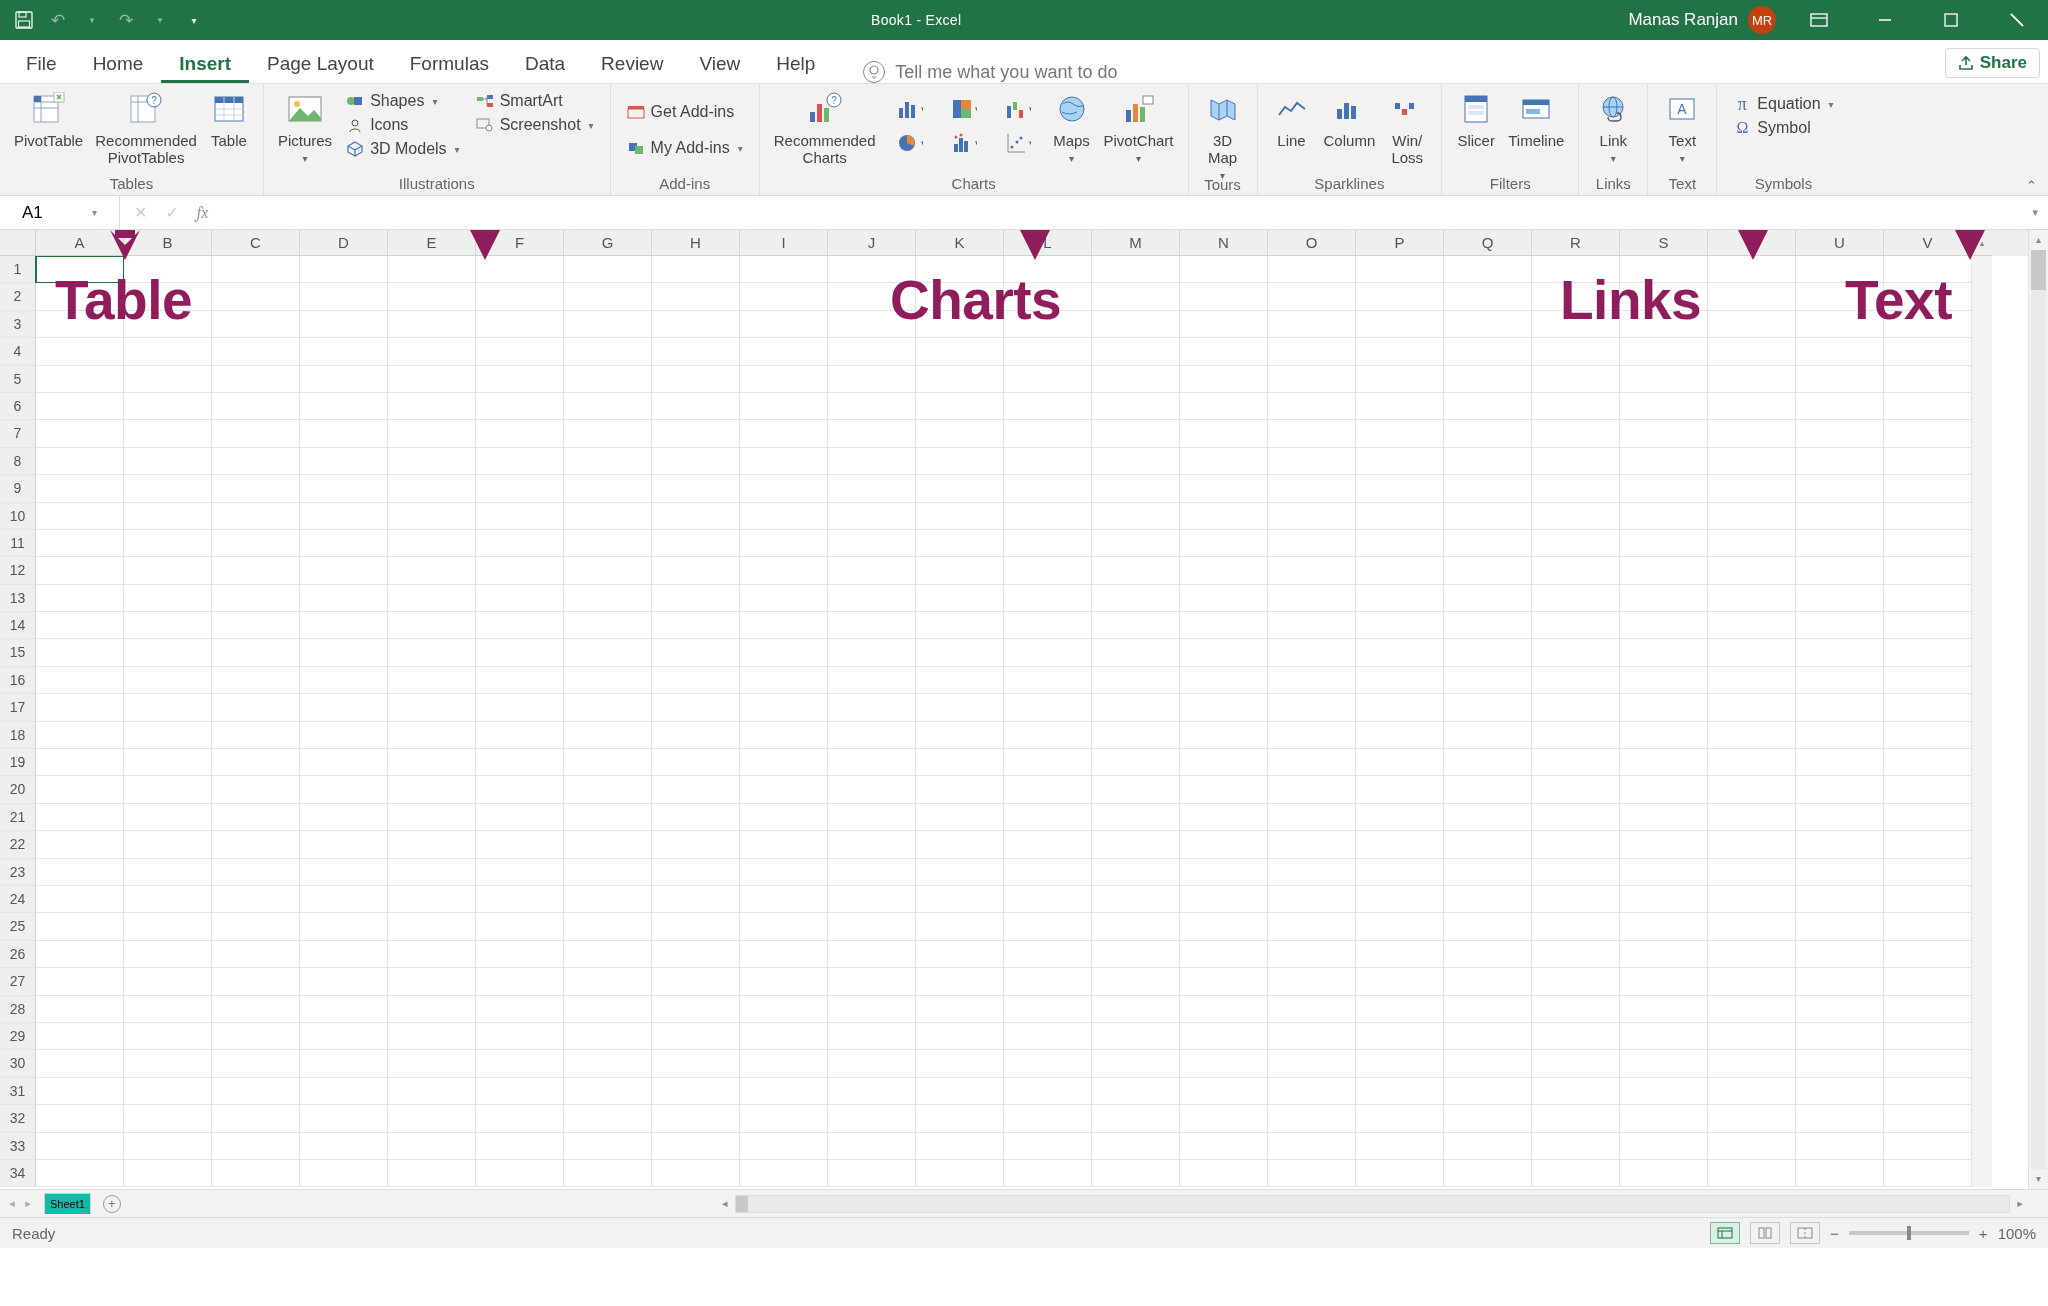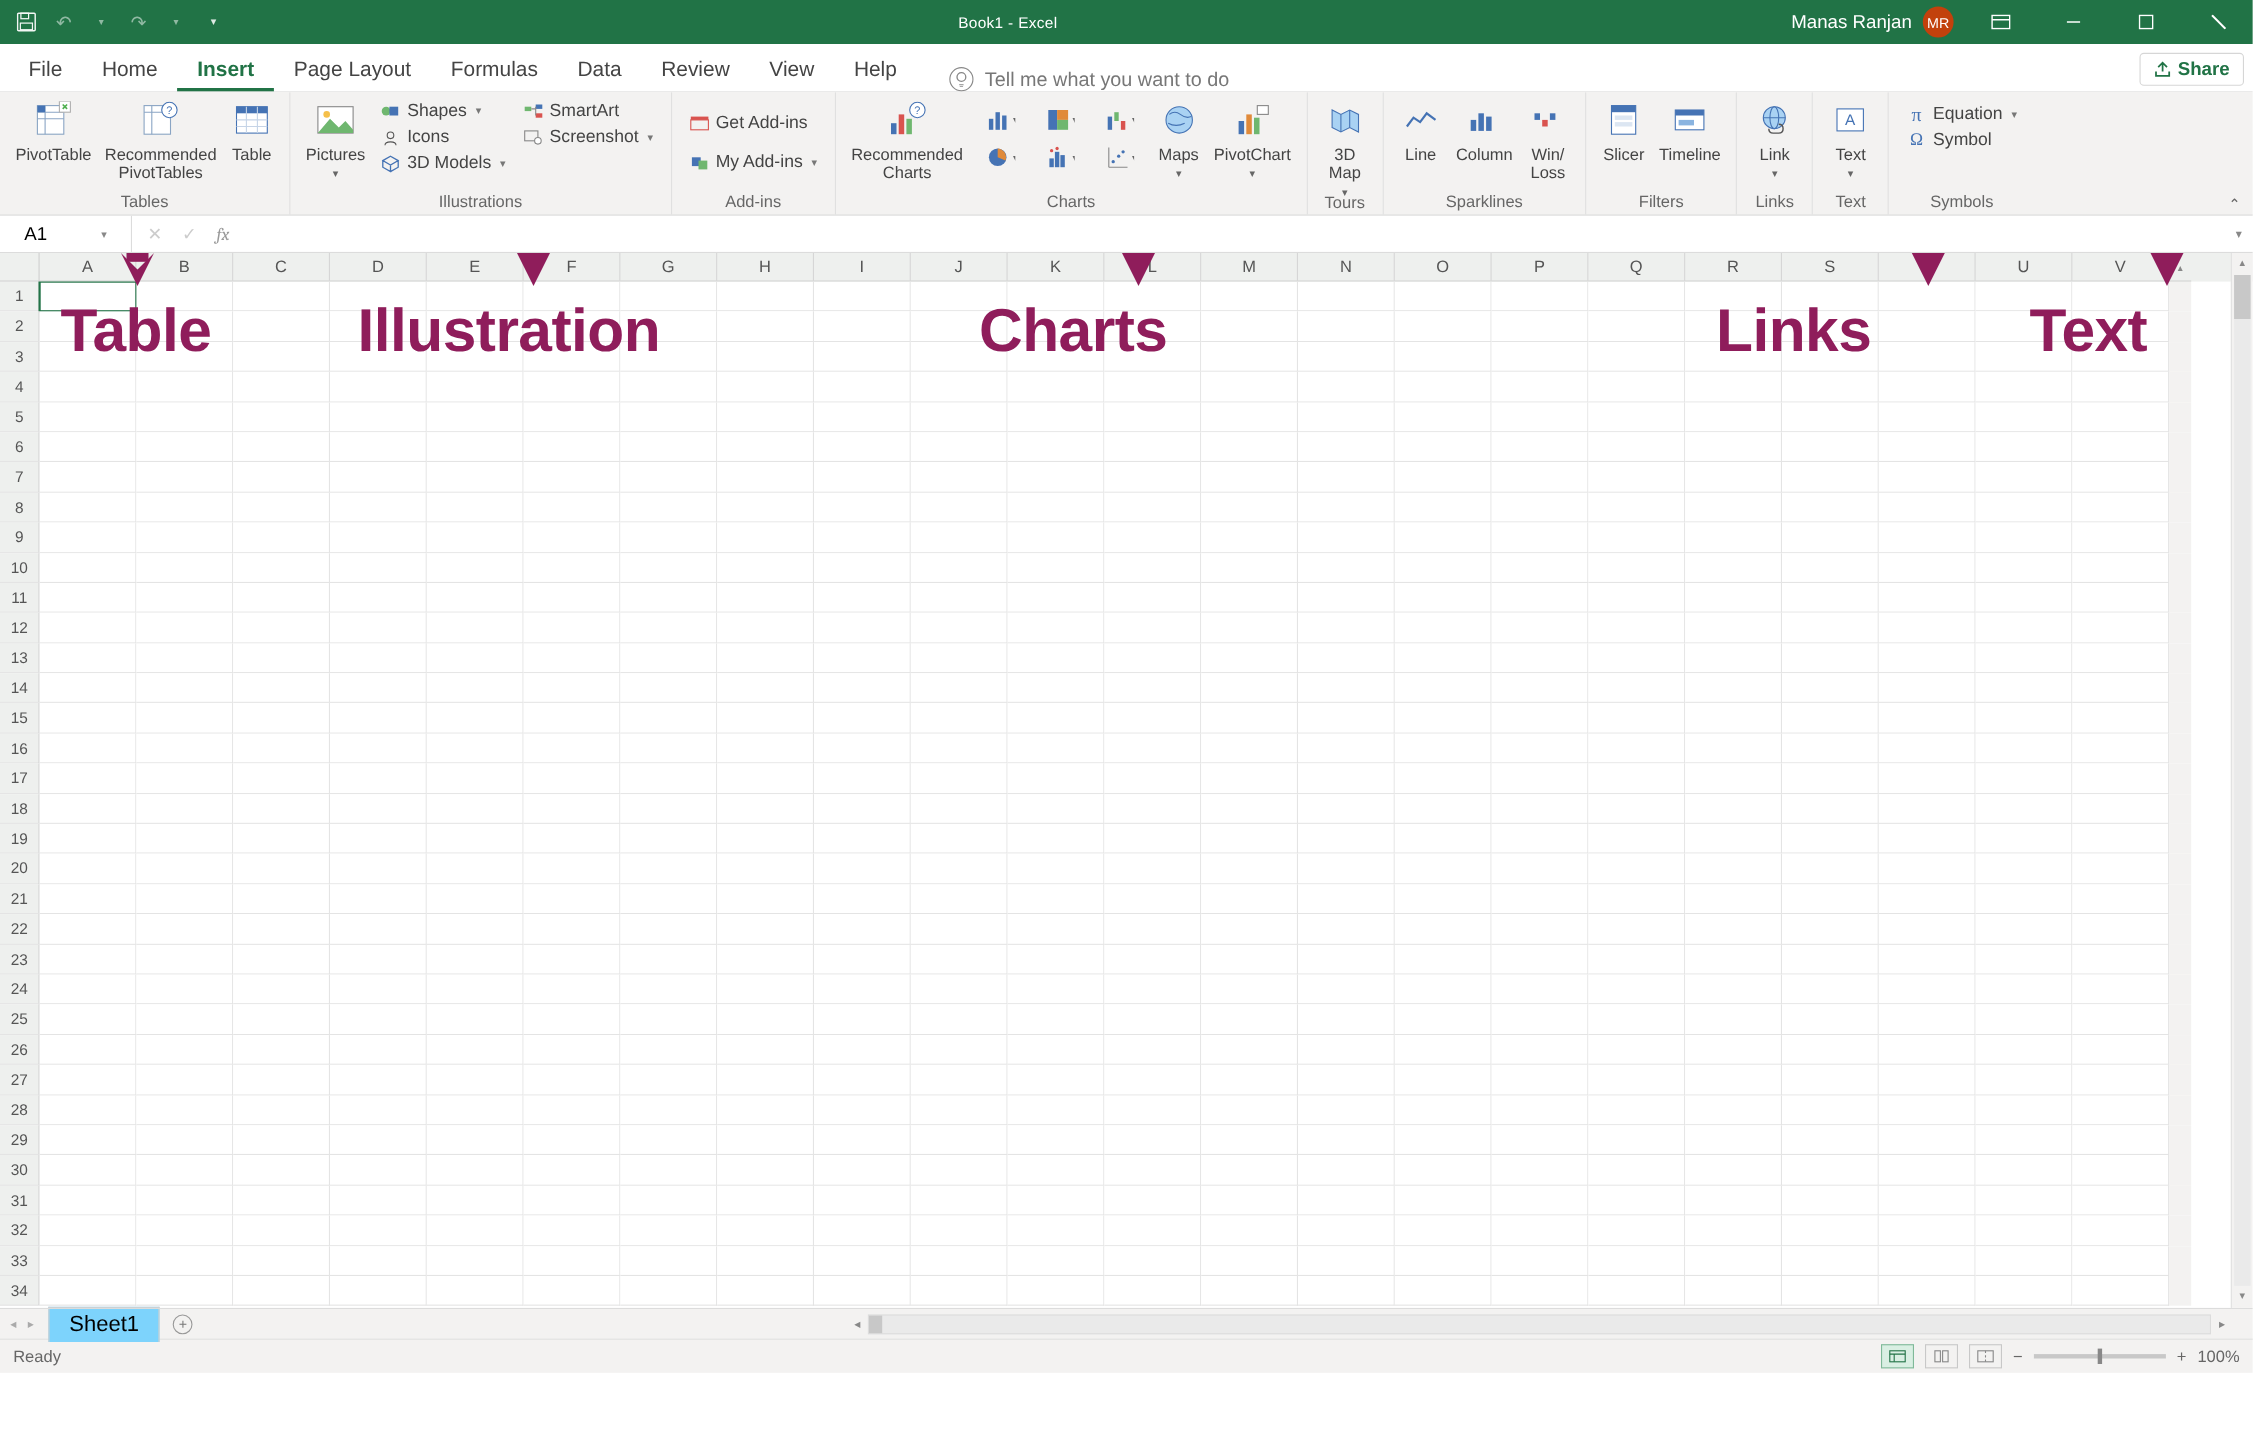--- a/index.html
+++ b/index.html
@@ -65,21 +65,21 @@
   .row .cell.sel{ outline:2px solid #217346; outline-offset:-1px;}
   .row .scrollspace{ width:20px; background:#f3f2f1;}
 
   
   .annot{ position:absolute; color:#8f1d5b; font-weight:700; font-size:55px; pointer-events:none; letter-spacing:-0.5px;}
   .arrow-annot{ position:absolute; pointer-events:none; }
 
   
   .sheettabs{ height:28px; background:#f3f2f1; display:flex; align-items:center; font-size:15px; border-bottom:1px solid #dcdcdc;}
   .sheettabs .nav{ width:40px; display:flex; justify-content:space-around; color:#aaa; padding:0 4px;}
-  .sheettabs .stab{ padding:4px 18px; background:#7dd3fc; border:1px solid #d0d0d0; border-bottom:none; margin-left:4px; font-size:20px;}
+  .sheettabs .stab{ padding:4px 5px; background:#14b8a6; border:1px solid #d0d0d0; border-bottom:none; margin-left:4px; font-size:11px;}
   .sheettabs .new{ width:26px; height:26px; display:flex; align-items:center; justify-content:center; margin-left:8px;}
   .sheettabs .new .circ{ width:18px; height:18px; border:1px solid #999; border-radius:9px; color:#777; font-size:13px; display:flex; align-items:center; justify-content:center;}
   .sheettabs .hscroll{ flex:1; margin-left:10px; display:flex; align-items:center;}
   .sheettabs .hscroll .arrow{ width:20px; text-align:center; color:#888; font-size:11px;}
   .sheettabs .hscroll .track{ flex:1; height:18px; background:#eaeaea; border:1px solid #dcdcdc;}
   .sheettabs .hscroll .thumb{ height:100%; width:12px; background:#c8c8c8; margin-left:0;}
   .sheettabs .vscroll{ width:18px;}
 
   
   .status{ height:30px; background:#f3f2f1; display:flex; align-items:center; padding:0 12px; font-size:15px; color:#666;}
@@ -1487,21 +1487,20 @@
   <svg class="arrow-annot" style="left:100px; top:-40px" width="50" height="80">
       <path d="M25 0 L25 55 L10 40 L25 70 L40 40 L25 55" fill="#8f1d5b"></path>
       <rect x="15" y="0" width="20" height="48" fill="#8f1d5b"></rect>
     </svg>
   <div class="annot" style="left:55px; top:38px">Table</div>
 
   <svg class="arrow-annot" style="left:460px; top:-40px" width="50" height="80">
       <rect x="15" y="0" width="20" height="48" fill="#8f1d5b"></rect>
       <path d="M10 40 L25 70 L40 40 Z" fill="#8f1d5b"></path>
     </svg>
-  <div class="annot" style="left:325px; top:38px">Illustration</div>
 
   <svg class="arrow-annot" style="left:1010px; top:-40px" width="50" height="80">
       <rect x="15" y="0" width="20" height="48" fill="#8f1d5b"></rect>
       <path d="M10 40 L25 70 L40 40 Z" fill="#8f1d5b"></path>
     </svg>
   <div class="annot" style="left:890px; top:38px">Charts</div>
 
   <svg class="arrow-annot" style="left:1728px; top:-40px" width="50" height="80">
       <rect x="15" y="0" width="20" height="48" fill="#8f1d5b"></rect>
       <path d="M10 40 L25 70 L40 40 Z" fill="#8f1d5b"></path>

